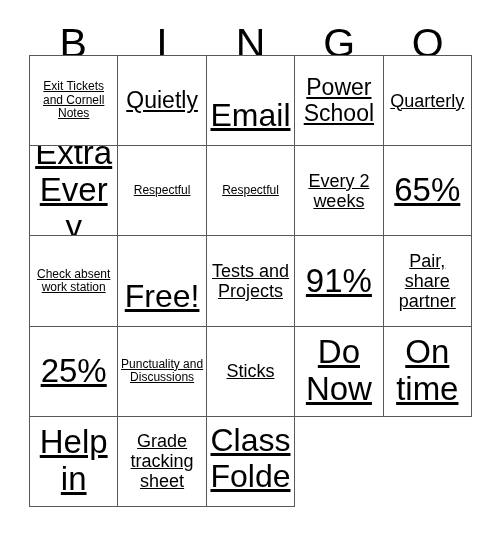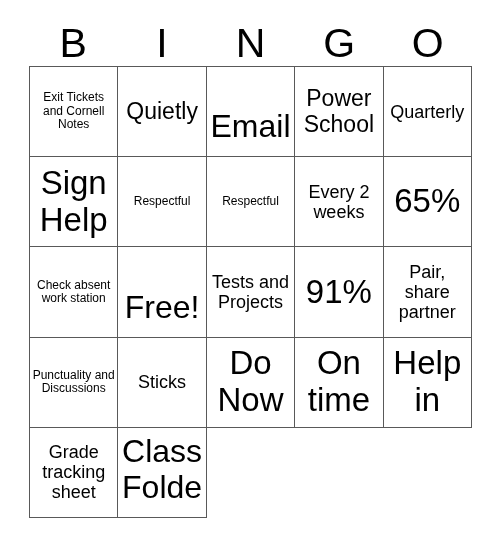--- a/index.html
+++ b/index.html
@@ -40,30 +40,31 @@
     line-height: 1;
     font-weight: 400;
     color: #000000;
     letter-spacing: 0;
   }
 
   
   #bingo-grid {
     position: absolute;
     left: 29px;
-    top: 66px;
+    top: 55px;
     width: 443px;
     height: 452px;
     display: grid;
     grid-template-columns: repeat(5, 1fr);
     grid-template-rows: repeat(5, 1fr);
     border-top: 1px solid #595959;
     border-left: 1px solid #595959;
     box-sizing: border-box;
     background: #ffffff;
+    text-decoration: underline;
   }
   .bingo-cell {
     border-right: 1px solid #595959;
     border-bottom: 1px solid #595959;
     box-sizing: border-box;
     display: flex;
     align-items: center;
     justify-content: center;
     text-align: center;
     padding: 1px 2px;
@@ -107,21 +108,21 @@
       <div class="bingo-cell">
         <span class="cell-text sz-xl">Email</span>
       </div>
       <div class="bingo-cell">
         <span class="cell-text sz-lg">Power School</span>
       </div>
       <div class="bingo-cell">
         <span class="cell-text sz-md">Quarterly</span>
       </div>
       <div class="bingo-cell">
-        <span class="cell-text sz-xxl">Sign Help</span>
+        <span class="cell-text sz-xxl">Extra Every</span>
       </div>
       <div class="bingo-cell">
         <span class="cell-text sz-xs">Respectful</span>
       </div>
       <div class="bingo-cell">
         <span class="cell-text sz-xs">Respectful</span>
       </div>
       <div class="bingo-cell">
         <span class="cell-text sz-md">Every 2 weeks</span>
       </div>
@@ -137,20 +138,23 @@
       <div class="bingo-cell">
         <span class="cell-text sz-md">Tests and Projects</span>
       </div>
       <div class="bingo-cell">
         <span class="cell-text sz-xxl">91%</span>
       </div>
       <div class="bingo-cell">
         <span class="cell-text sz-md">Pair, share partner</span>
       </div>
       <div class="bingo-cell">
+        <span class="cell-text sz-xxl">25%</span>
+      </div>
+      <div class="bingo-cell">
         <span class="cell-text sz-xs">Punctuality and Discussions</span>
       </div>
       <div class="bingo-cell">
         <span class="cell-text sz-md">Sticks</span>
       </div>
       <div class="bingo-cell">
         <span class="cell-text sz-xxl">Do Now</span>
       </div>
       <div class="bingo-cell">
         <span class="cell-text sz-xxl">On time</span>

